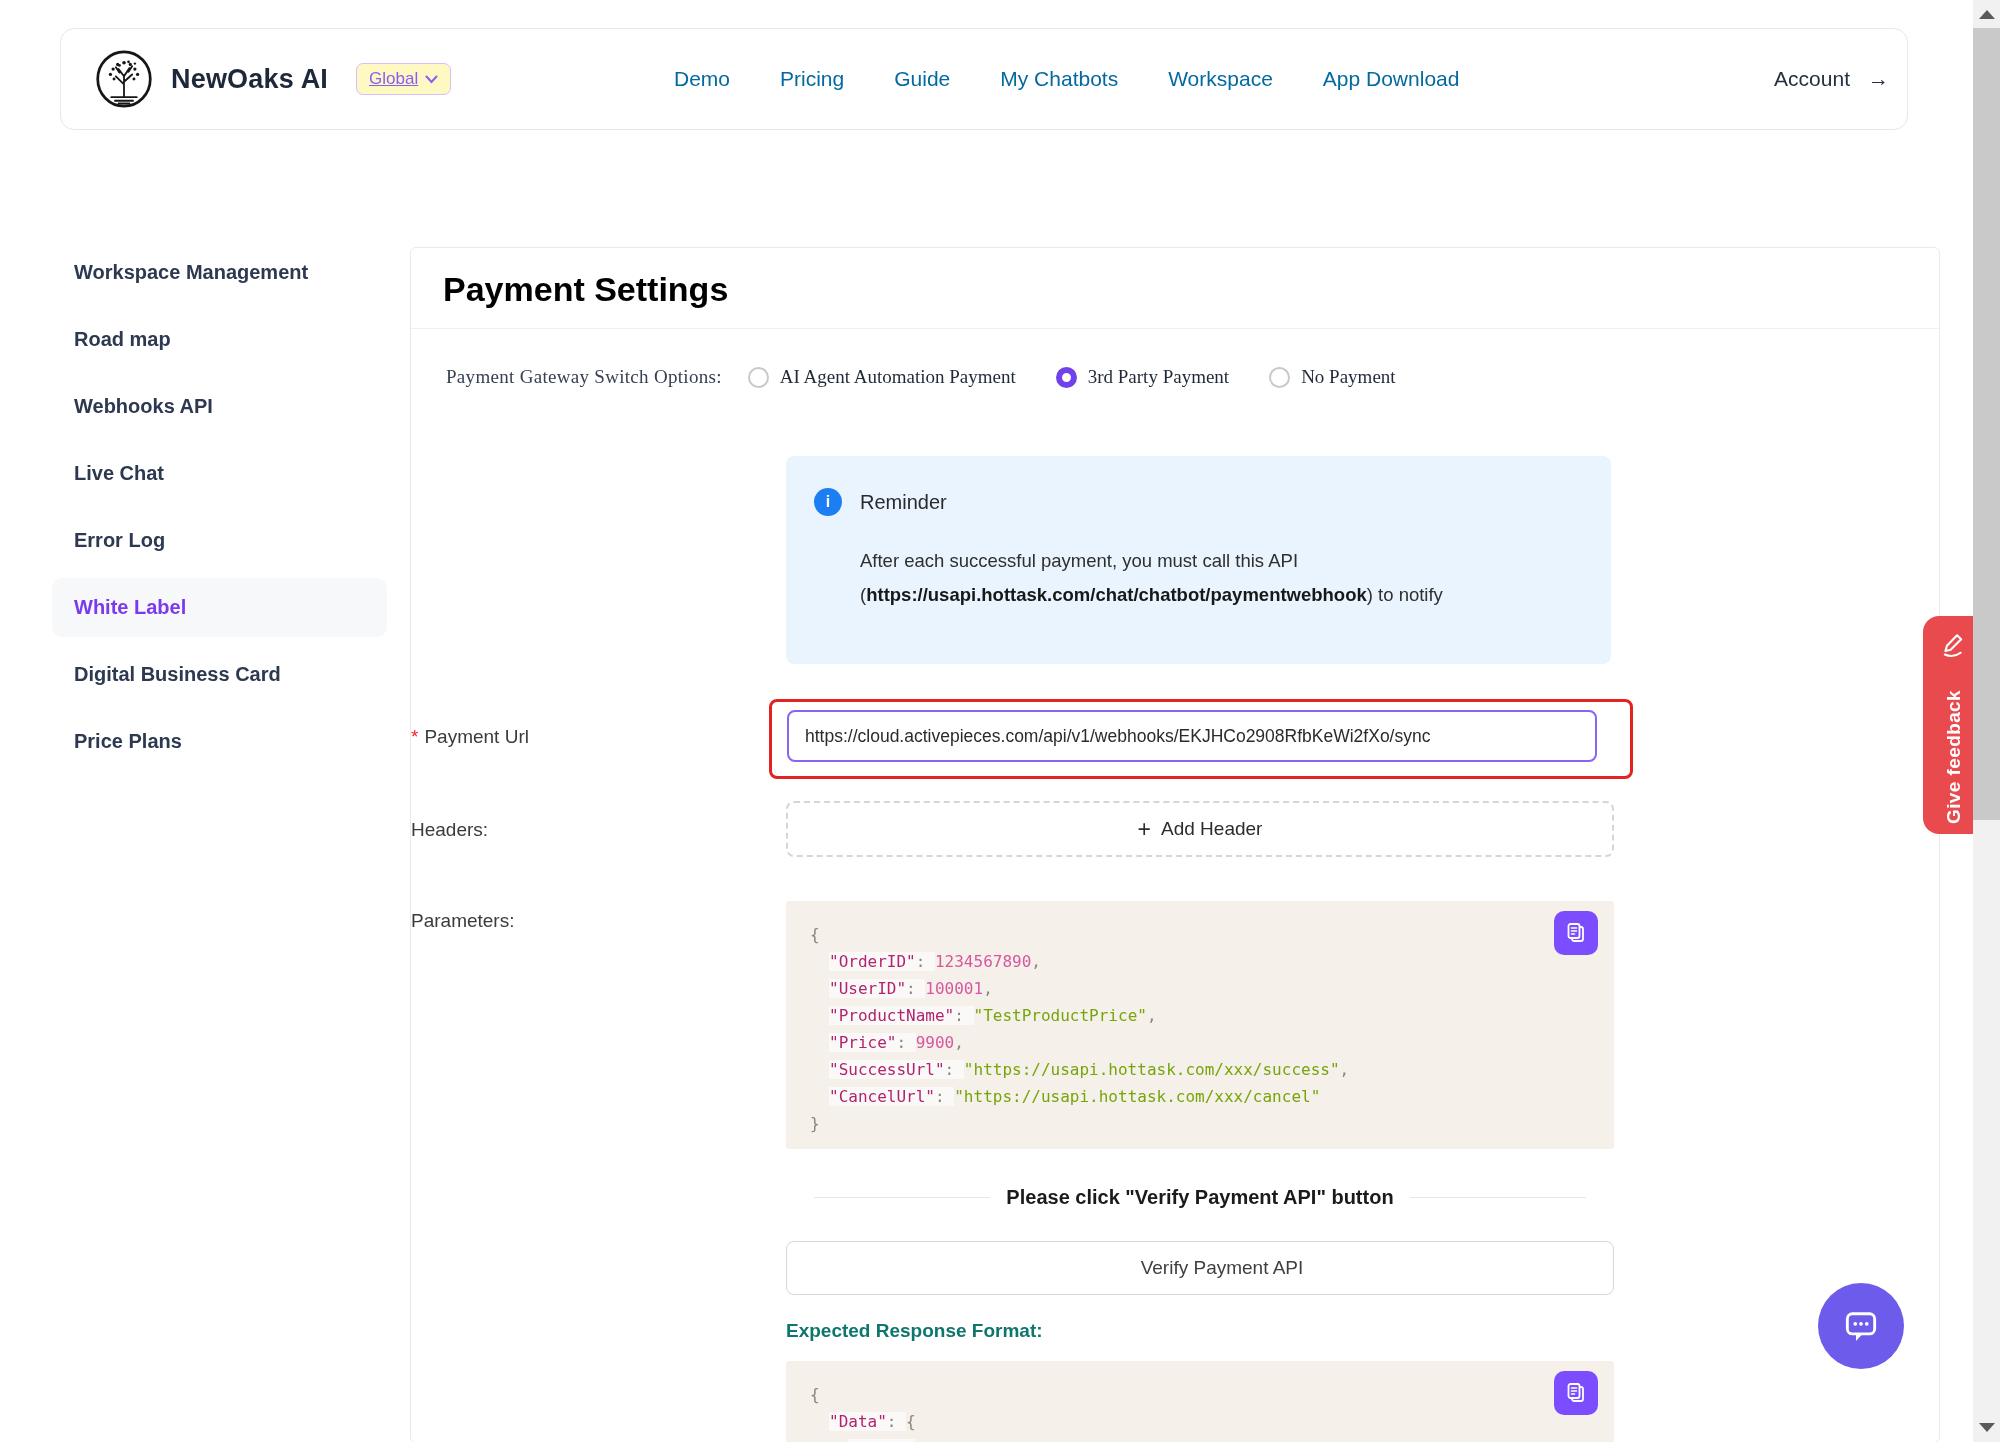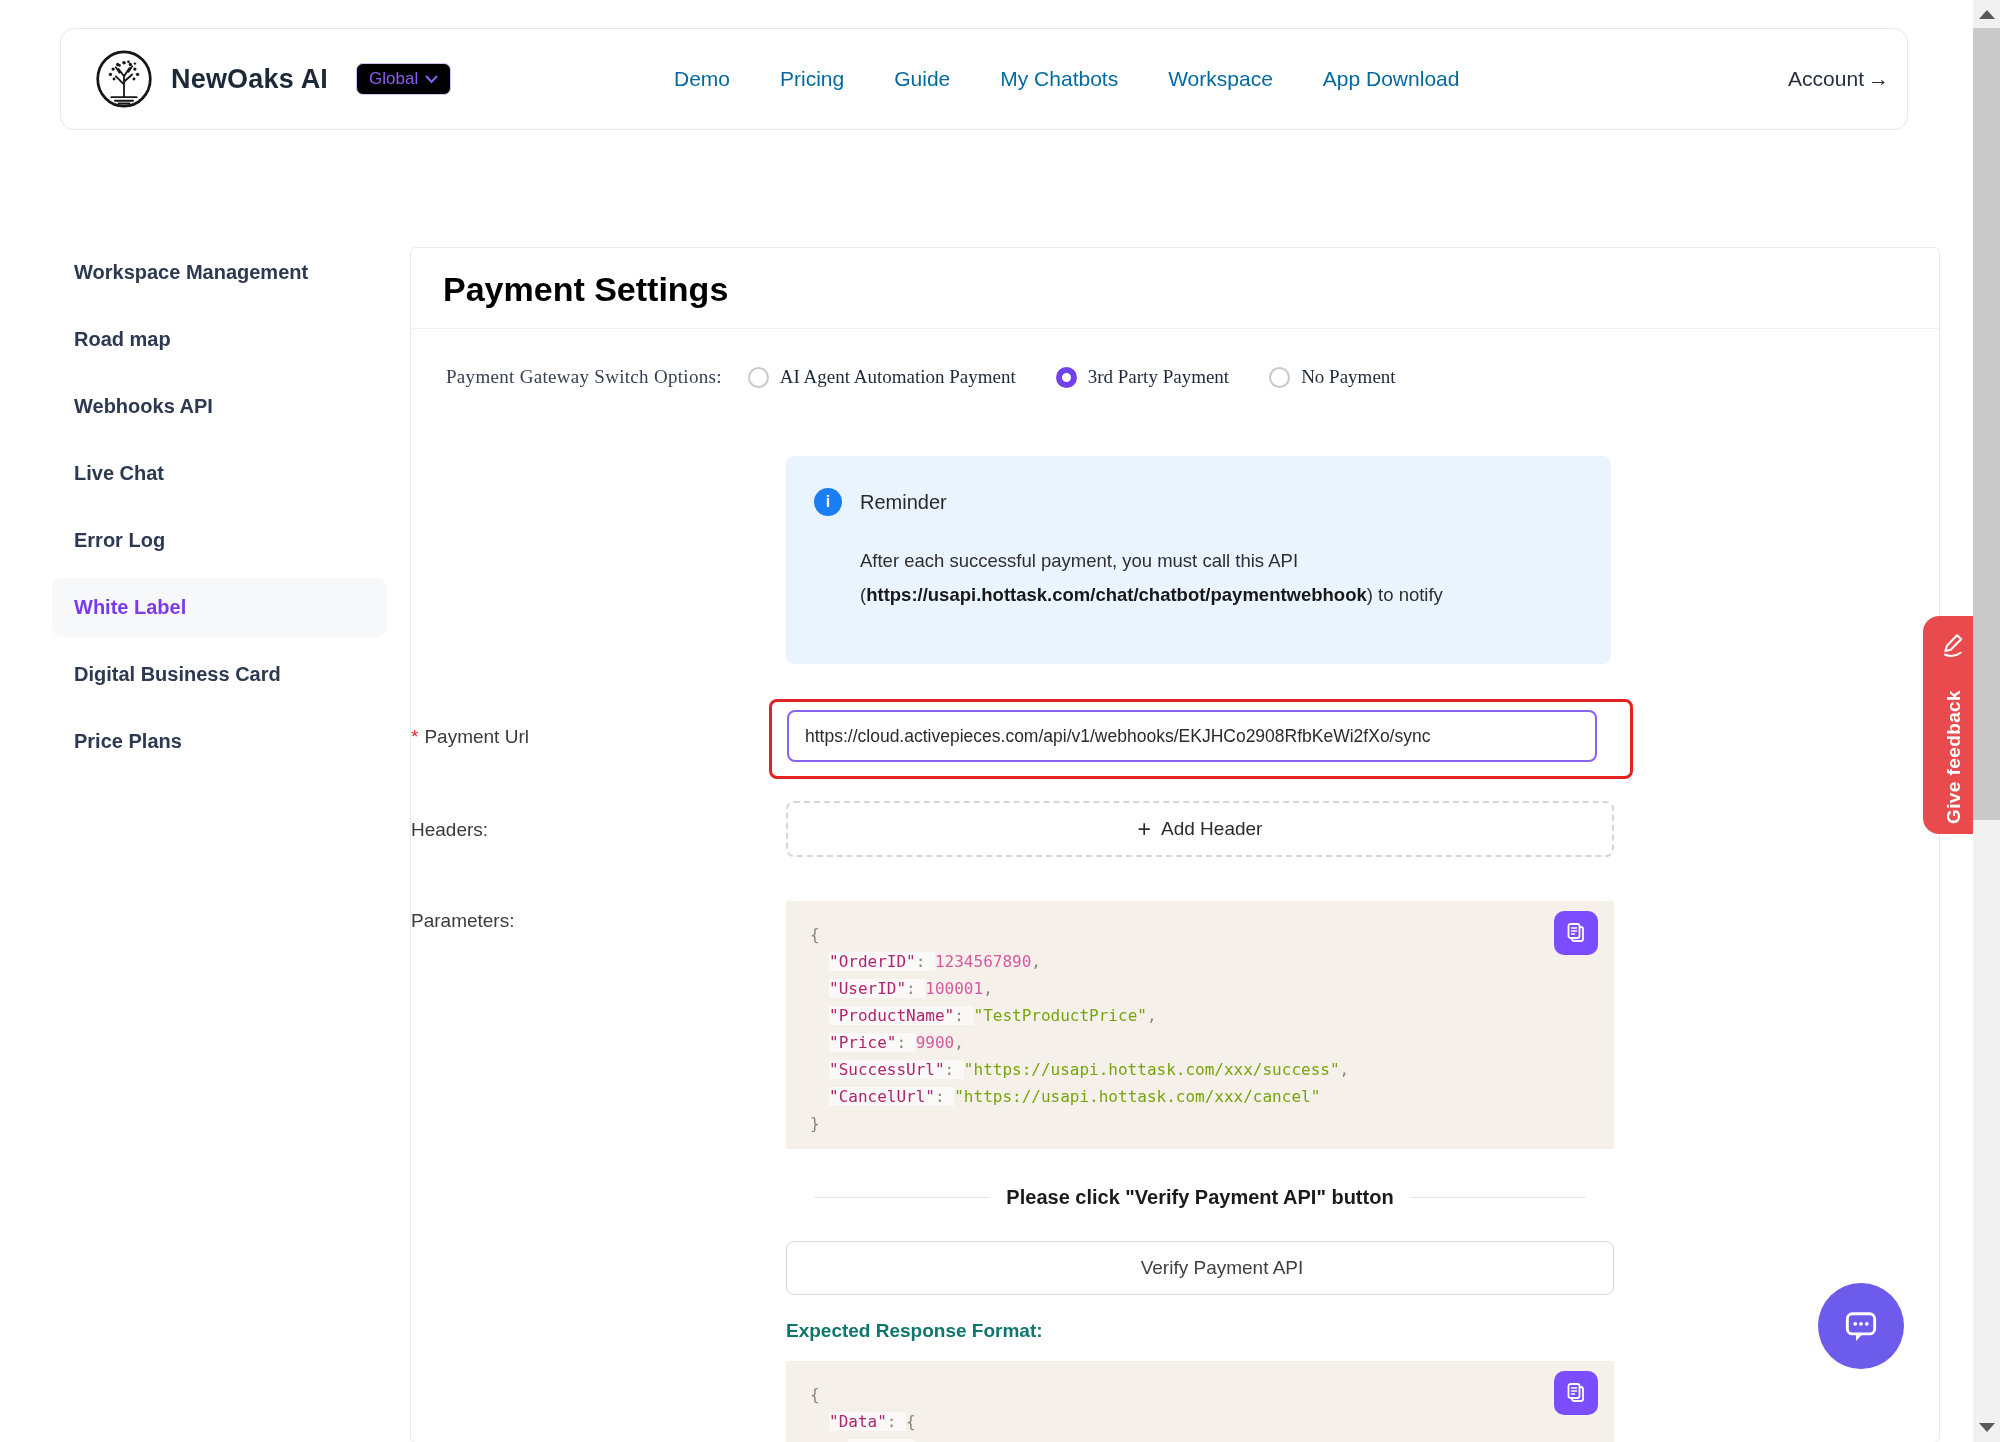--- a/index.html
+++ b/index.html
@@ -4,25 +4,25 @@
 <style>
   * { margin:0; padding:0; box-sizing:border-box; }
   body { font-family:"Liberation Sans", sans-serif; background:#fff; }
   .screen { position:relative; width:2000px; height:1442px; overflow:hidden; background:#fff; }
 
   
   .header-card { position:absolute; left:60px; top:28px; width:1848px; height:102px;
     border:1px solid #e4e7ec; border-radius:14px; background:#fff; display:flex; align-items:center; }
   .logo { margin-left:34px; width:58px; height:58px; flex:0 0 auto; }
   .brand { margin-left:18px; font-size:27px; font-weight:600; color:#1d2839; letter-spacing:.2px; }
-  .badge { margin-left:28px; display:flex; align-items:center; gap:7px; background:#000000;
-    border:1px solid #d8bff7; color:#8b5cf6; font-size:17px; padding:5px 12px; border-radius:7px; cursor:pointer; }
+  .badge { margin-left:28px; display:flex; align-items:center; gap:7px; background:#fef9c3;
+    border:1px solid #d8bff7; color:#8b5cf6; font-size:17px; padding:5px 12px; border-radius:7px; cursor:pointer;text-decoration:underline; }
   .nav { position:absolute; left:613px; top:0; height:100%; display:flex; align-items:center; gap:50px; }
   .nav-item { font-size:21px; color:#0369a1; cursor:pointer; white-space:nowrap; }
-  .account { position:absolute; right:18px; top:0; height:100%; display:flex; align-items:center; gap:4px;
+  .account { position:absolute; right:18px; top:0; height:100%; display:flex; align-items:center; gap:18px;
     font-size:21px; color:#27303f; cursor:pointer; }
 
   
   .sidebar { position:absolute; left:52px; top:243px; width:335px; }
   .side-item { height:59px; display:flex; align-items:center; padding-left:22px; font-size:20px;
     font-weight:700; color:#2d3950; border-radius:10px; margin-bottom:8px; cursor:pointer; }
   .side-item.active { color:#7c3aed; background:#f7f8fa; }
 
   
   .main-card { position:absolute; left:410px; top:247px; width:1530px; height:1196px;

